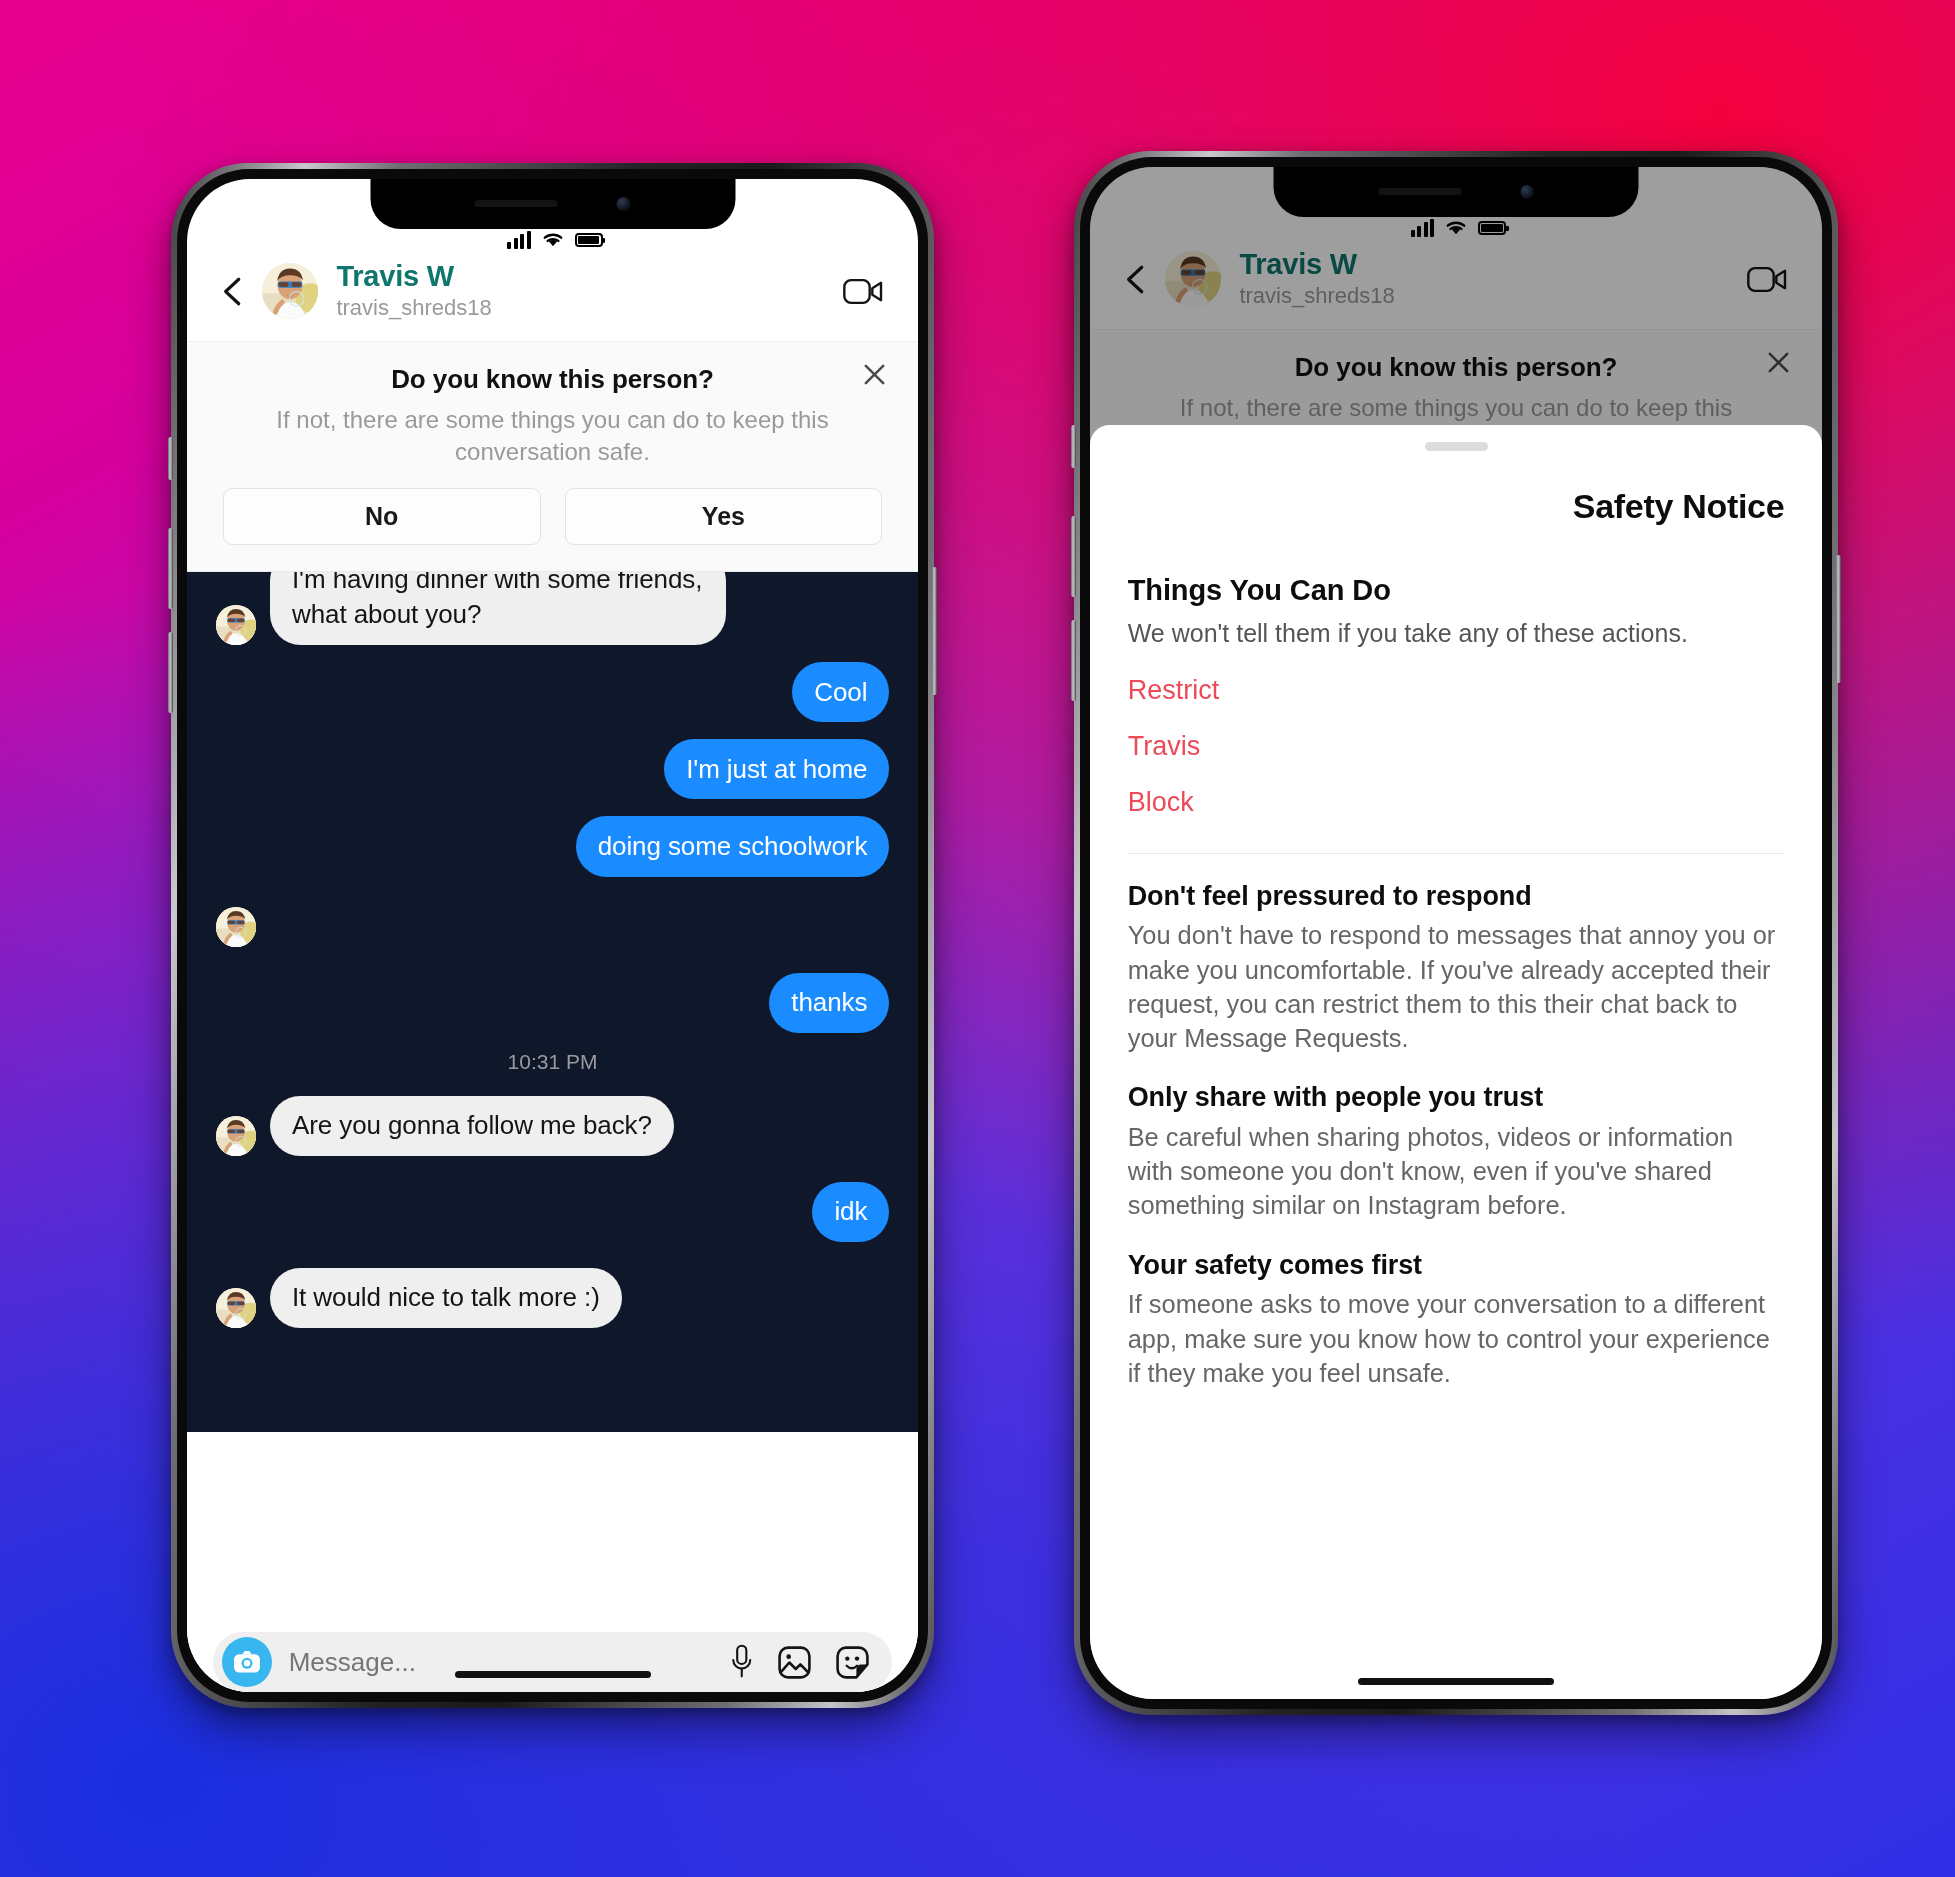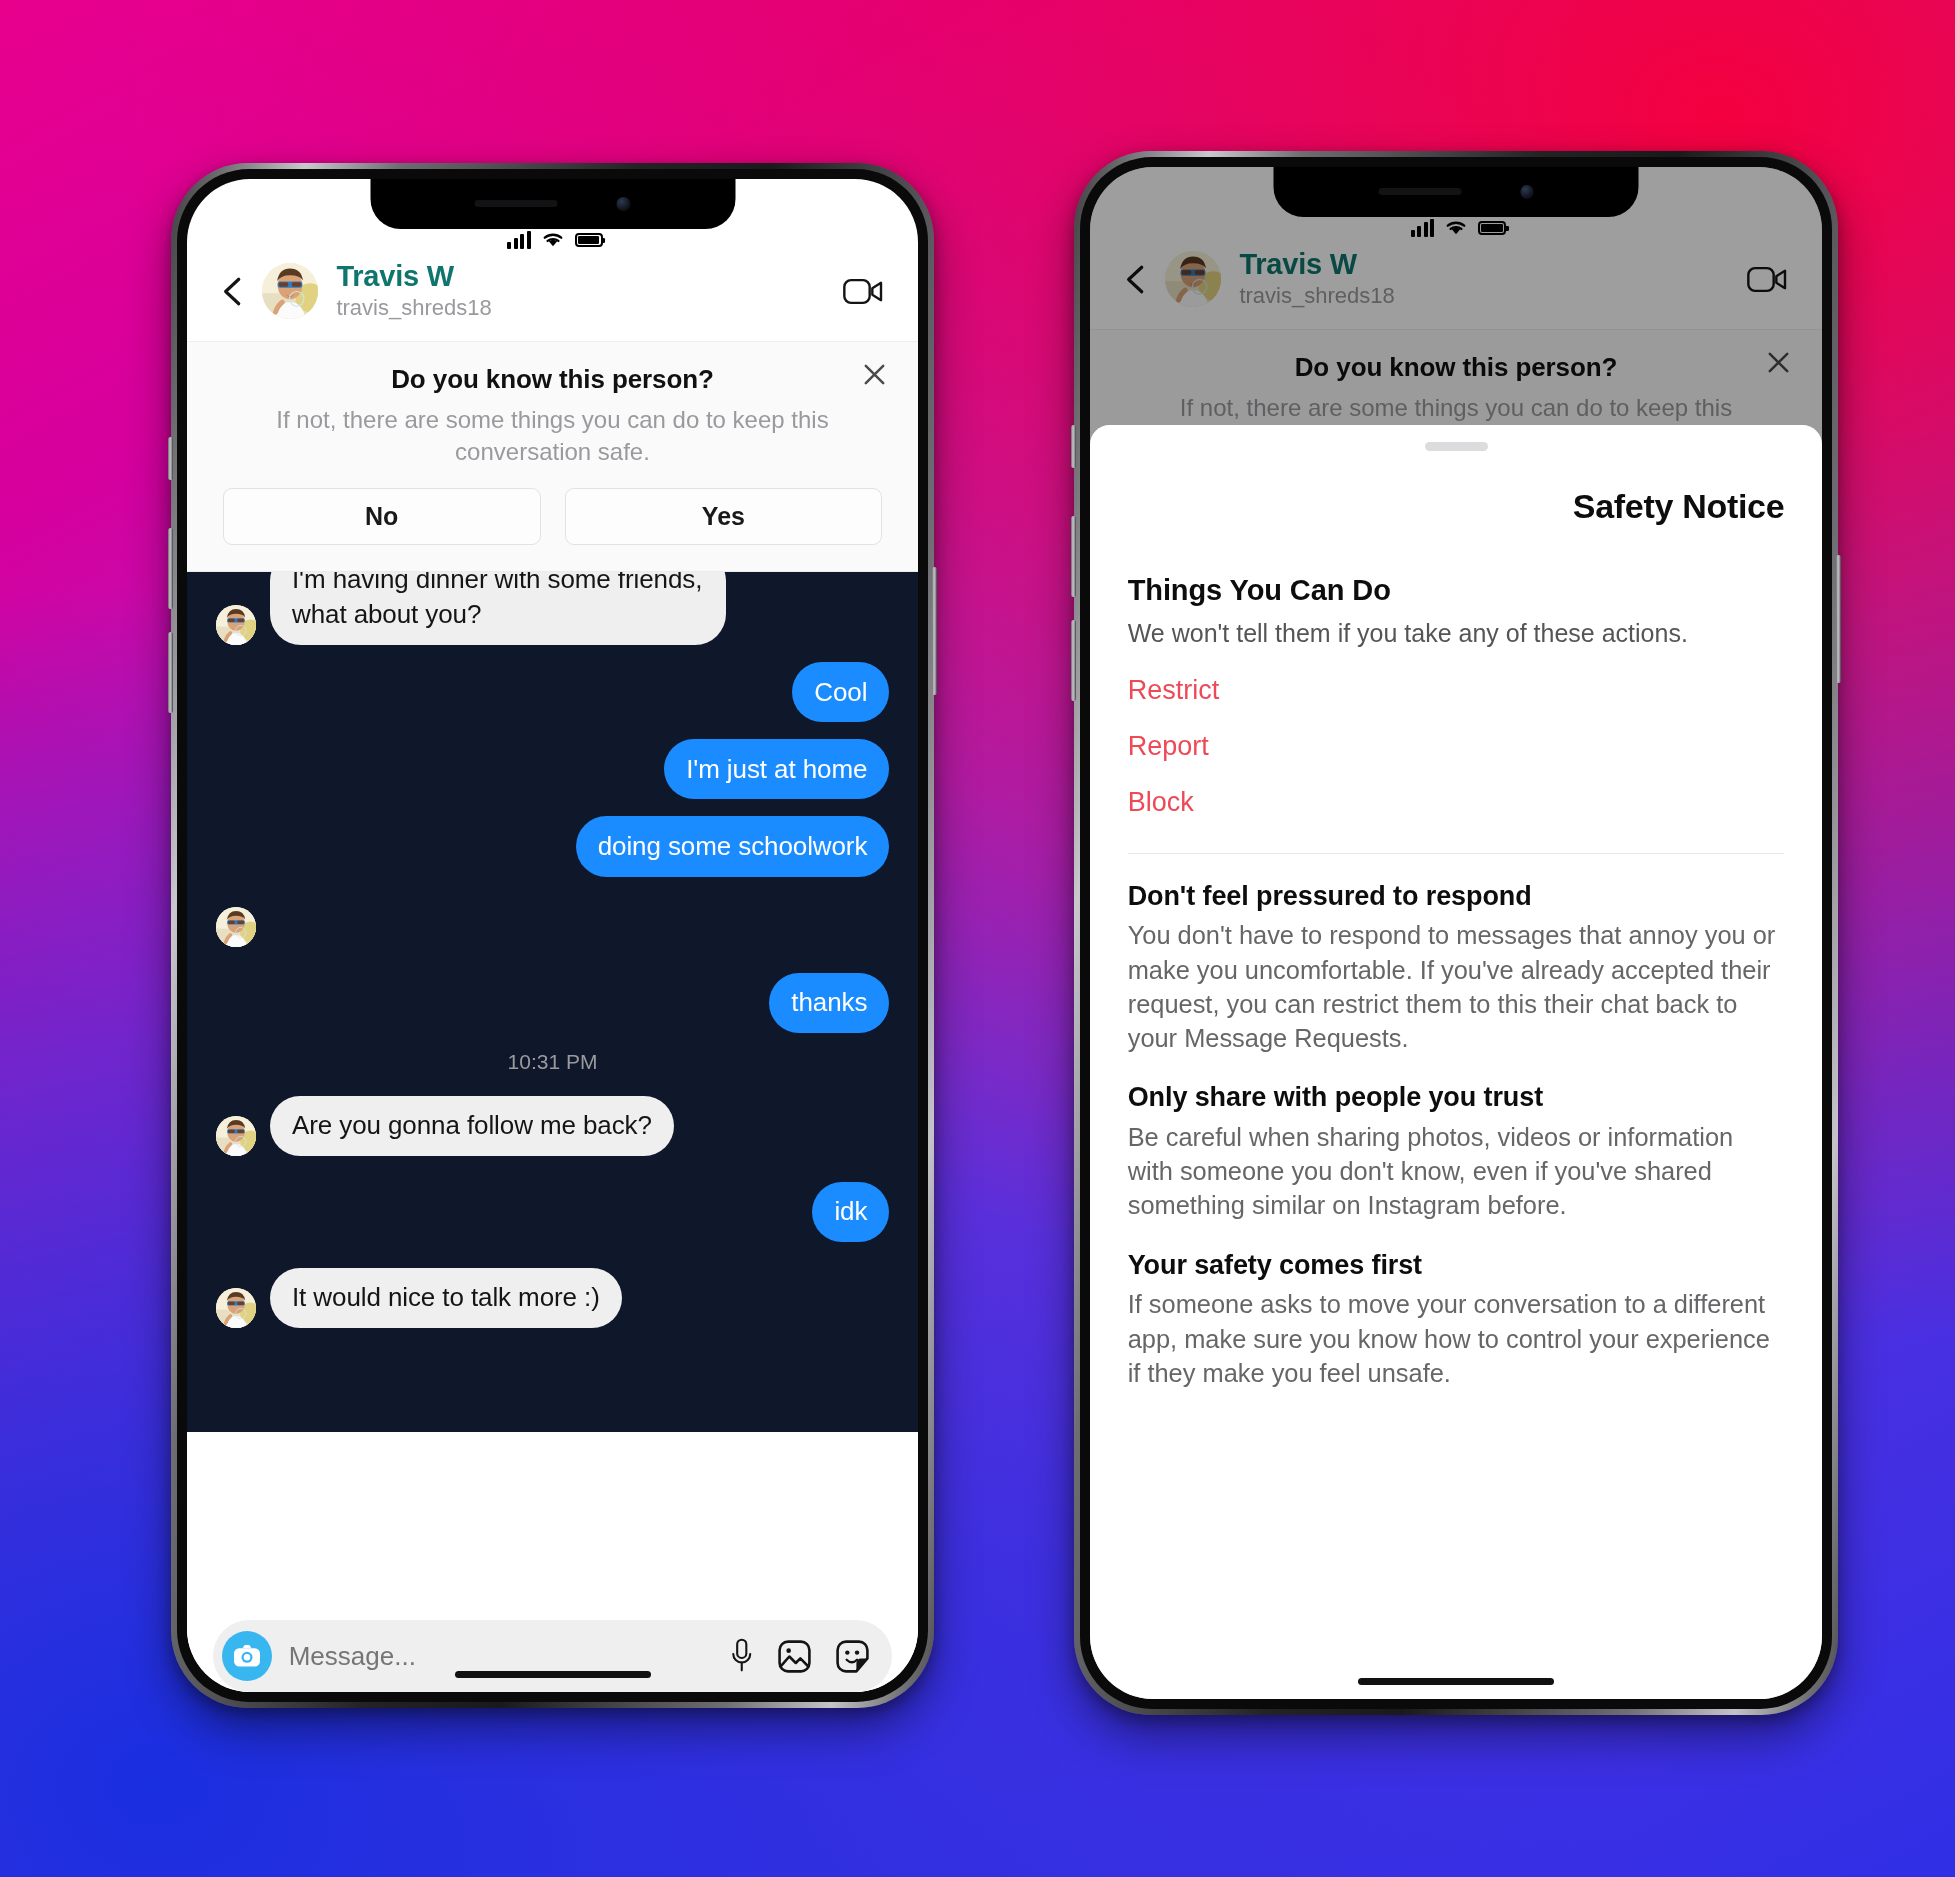--- a/index.html
+++ b/index.html
@@ -168,21 +168,21 @@
   .composer {
     position: absolute; left: 0; right: 0; bottom: 0;
     padding: 14.3px 26px 0;
     background: #fff;
   }
   .composer-bar {
     display: flex; align-items: center;
     background: #efeff0;
     border-radius: 42px;
     padding: 9px 22px 9px 9px;
-    height: 72px;
+    height: 60px;
   }
   .cam-circle {
     width: 50px; height: 50px; border-radius: 50%;
     background: #38b6f0; flex: 0 0 auto;
     display: flex; align-items: center; justify-content: center;
   }
   .composer-input {
     flex: 1 1 auto; border: none; outline: none; background: transparent;
     font-size: 26px; color: #9a9a9e; margin-left: 17px;
     font-family: "Liberation Sans", sans-serif;
@@ -530,21 +530,21 @@
         <div class="dim-overlay"></div>
 
         <div class="sheet">
           <div class="sheet-grabber"></div>
           <div class="sheet-title">Safety Notice</div>
 
           <div class="sheet-sec-title">Things You Can Do</div>
           <div class="sheet-sec-sub">We won't tell them if you take any of these actions.</div>
 
           <div class="action-item">Restrict</div>
-          <div class="action-item">Report</div>
+          <div class="action-item">Travis</div>
           <div class="action-item">Block</div>
 
           <hr class="sheet-divider">
 
           <div class="tip">
             <div class="tip-h">Don't feel pressured to respond</div>
             <div class="tip-b">You don't have to respond to messages that annoy you or make you uncomfortable. If you've already accepted their request, you can restrict them to this their chat back to your Message Requests.</div>
           </div>
           <div class="tip">
             <div class="tip-h">Only share with people you trust</div>

